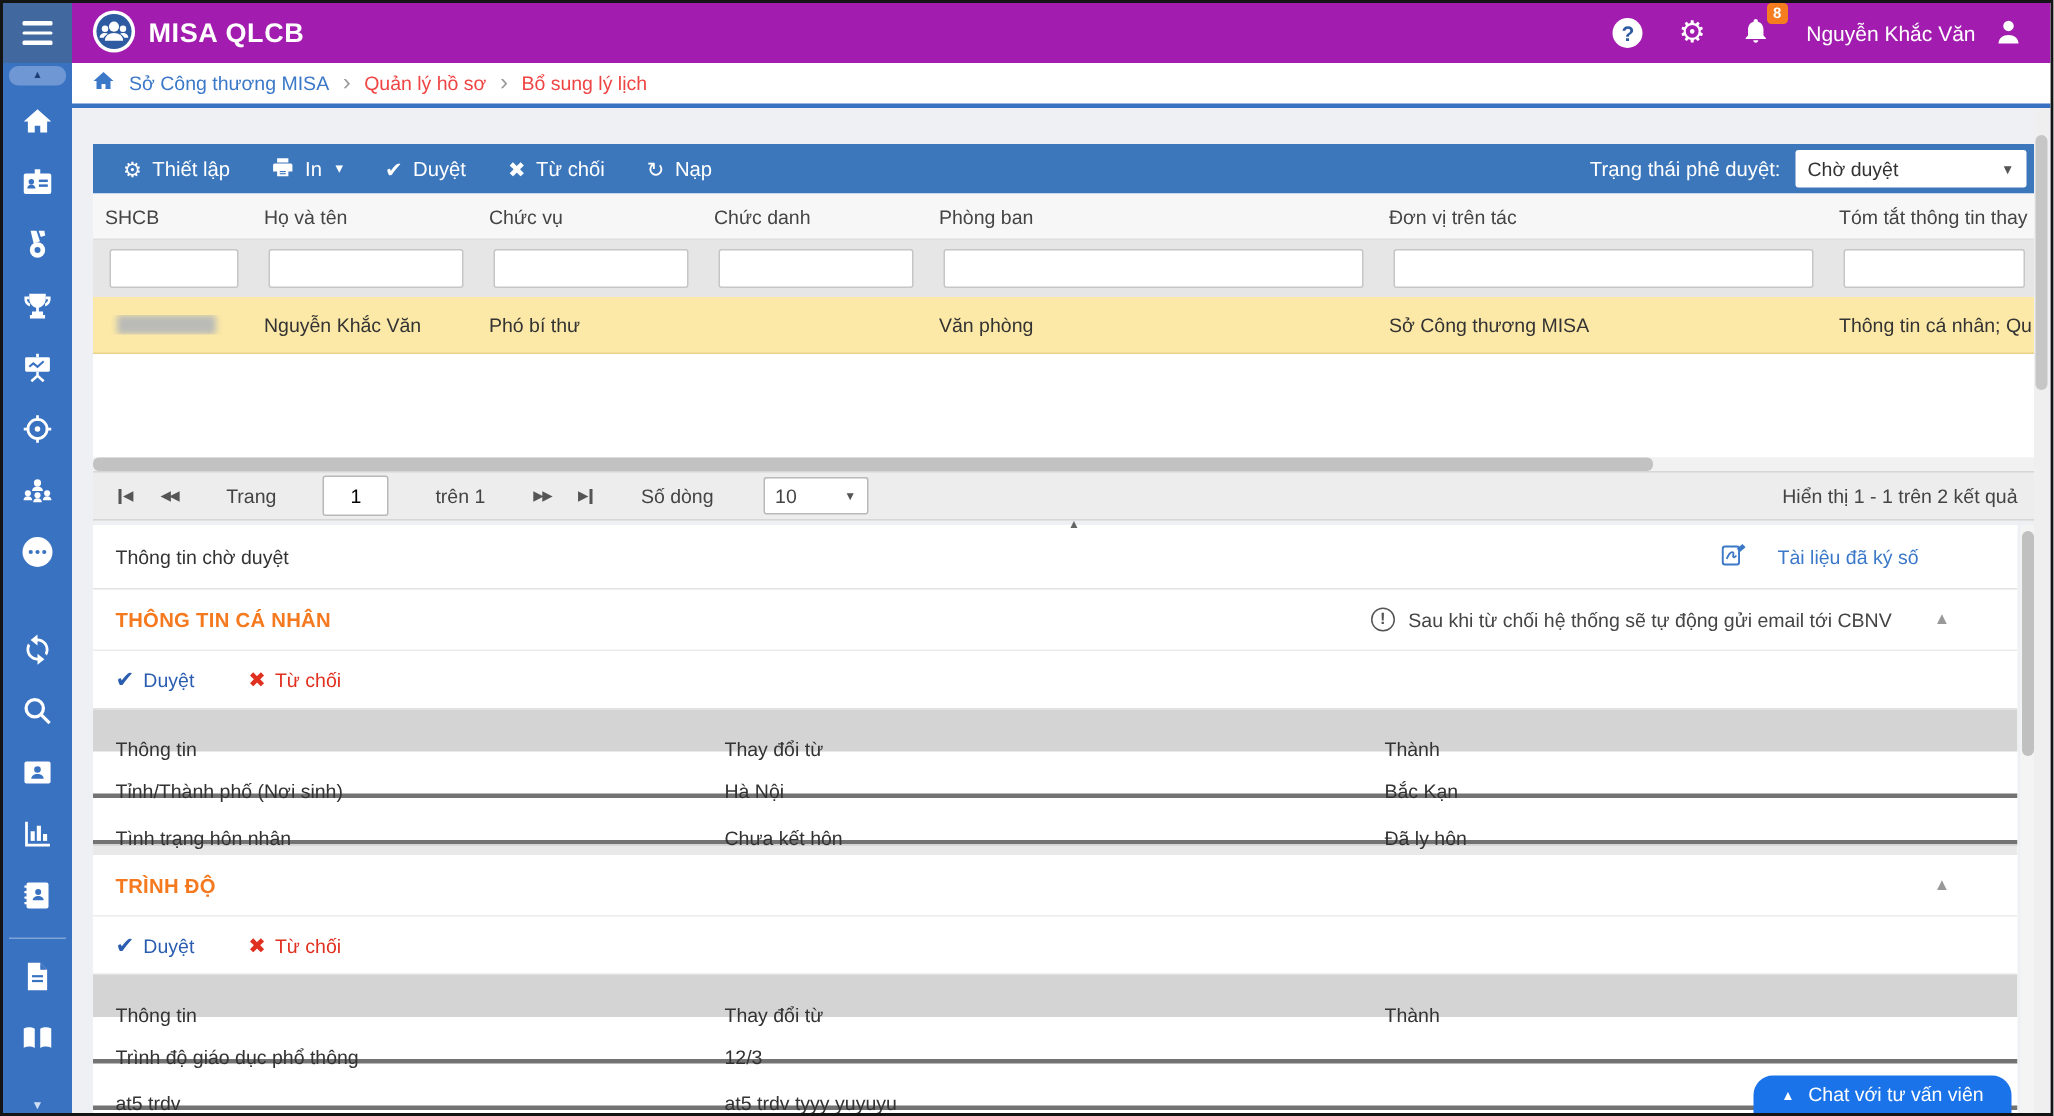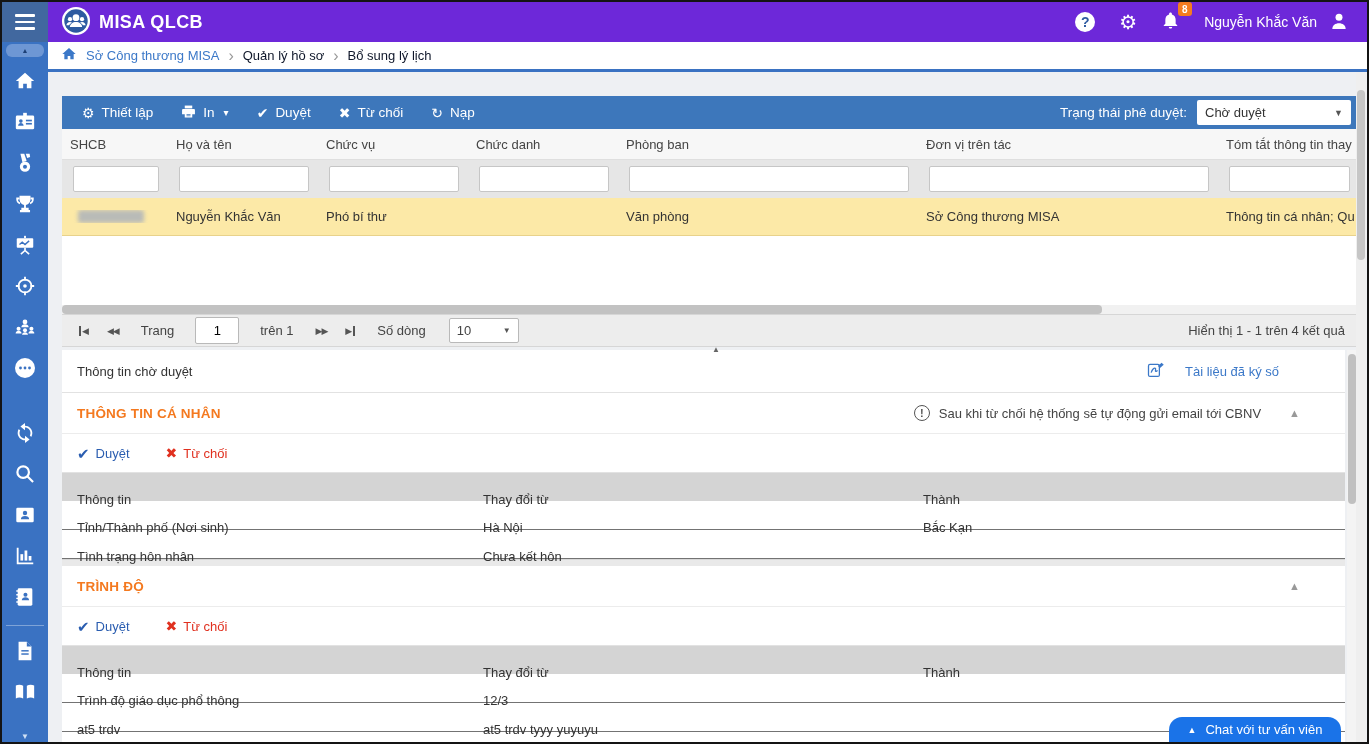--- a/index.html
+++ b/index.html
@@ -1,38 +1,38 @@
 <!DOCTYPE html>
 <html><head>
 <meta charset="utf-8">
 <style>
   html,body{margin:0;padding:0;}
   body{font-family:"Liberation Sans","DejaVu Sans",sans-serif;font-size:13px;color:#333;background:#9a9a9a;}
   #screen{position:relative;width:1369px;height:744px;background:#eef0f3;border:2px solid #141414;box-sizing:border-box;overflow:hidden;}
 
   
-  #topbar{position:absolute;left:0;top:0;right:0;height:40px;background:#6d28d9;display:flex;align-items:center;z-index:30;}
+  #topbar{position:absolute;left:0;top:0;right:0;height:40px;background:#a21caf;display:flex;align-items:center;z-index:30;}
   #hamburger{width:46px;height:40px;background:#41689f;display:flex;flex-direction:column;justify-content:center;align-items:center;gap:4px;cursor:pointer;}
   #hamburger i{display:block;width:20px;height:2.6px;background:#fff;border-radius:1px;}
   .logo{margin-left:13px;display:flex;align-items:center;gap:8px;}
   .app-name{color:#fff;font-size:18px;font-weight:bold;letter-spacing:.4px;}
   .topbar-right{margin-left:auto;display:flex;align-items:center;gap:24px;margin-right:18px;}
   .help-icon{width:20px;height:20px;border-radius:50%;background:#fff;color:#2d5aa0;font-weight:bold;font-size:14px;display:flex;align-items:center;justify-content:center;cursor:pointer;}
   .gear-glyph{color:#fff;font-size:20px;cursor:pointer;line-height:1;}
   .bell-wrap{position:relative;cursor:pointer;}
   .badge{position:absolute;top:-9px;right:-12px;background:#f57c1f;color:#fff;font-size:10px;font-weight:bold;padding:1.5px 4.5px;border-radius:3px;}
   .user-name{color:#fff;font-size:14px;}
   .topbar-right .avatar{margin-left:-12px;cursor:pointer;}
 
   
   #breadcrumb{position:absolute;left:46px;top:40px;right:0;height:27px;background:#fff;display:flex;align-items:center;gap:9px;padding-left:13px;z-index:20;}
   #bc-line{position:absolute;left:46px;top:67px;right:0;height:3px;background:#3a72c2;z-index:20;}
   .bc-link{color:#3b78c8;cursor:pointer;}
   .bc-sep{color:#9a9a9a;font-size:16px;line-height:1;}
-  .bc-cur{color:#0f172a;}
+  .bc-cur{color:#ef4444;}
 
   
   #sidebar{position:absolute;left:0;top:40px;width:46px;bottom:0;background:#3a72c2;z-index:25;}
   .side-top{position:absolute;top:2px;left:4px;right:4px;height:13px;background:#6e97d4;border-radius:6px;display:flex;align-items:center;justify-content:center;color:#1d4076;font-size:7px;cursor:pointer;}
   .side-icons{position:absolute;top:20px;left:0;right:0;}
   .sitem{height:41px;display:flex;align-items:center;justify-content:center;cursor:pointer;}
   .sgap{height:24px;}
   .sdiv{height:1px;background:rgba(255,255,255,.35);margin:6px 4px;}
   .side-bottom{position:absolute;bottom:1px;left:0;right:0;text-align:center;color:#cfe0f5;font-size:8px;cursor:pointer;}
 
@@ -57,21 +57,21 @@
   .redact{width:66px;height:13px;background:#aeb3ba;border-radius:2px;filter:blur(2px);opacity:.85;margin-left:8px;}
   #grid-empty{position:absolute;left:14px;top:164px;width:1297px;height:69px;background:#fff;}
 
   #hscroll{position:absolute;left:14px;top:233px;width:1297px;height:9px;background:#f1f1f1;}
   #hscroll .thumb{width:1040px;height:100%;background:#c2c2c2;border-radius:4px;cursor:pointer;}
 
   #pager{position:absolute;left:14px;top:242px;width:1297px;height:33px;background:#ededed;border-top:1px solid #d6d6d6;border-bottom:1px solid #d6d6d6;display:flex;align-items:center;color:#444;box-sizing:border-box;padding-left:8px;}
   .pgi{color:#555;font-size:9px;display:flex;align-items:center;gap:1px;padding:0 9px;cursor:pointer;}
   .pgbar{width:2px;height:10px;background:#555;}
   .pg-tight{letter-spacing:-1px;}
-  #pager .lbl{margin:0 13px;}
+  #pager .lbl{margin:0 23px;}
   #page-input{width:38px;height:23px;border:1px solid #b9b9b9;border-radius:2px;text-align:center;background:#fff;outline:none;font-family:inherit;font-size:13px;margin:0 8px;}
   .pg-select{background:#fff;border:1px solid #b9b9b9;border-radius:2px;width:54px;height:23px;display:flex;align-items:center;justify-content:space-between;padding:0 7px;margin-left:10px;cursor:pointer;}
   .pg-select .sel-caret{color:#555;font-size:8px;}
   .pg-summary{margin-left:auto;padding-right:14px;color:#444;}
 
   #splitter{position:absolute;left:648px;top:273px;width:40px;text-align:center;font-size:8px;color:#666;cursor:row-resize;z-index:5;}
 
   
   #detail{position:absolute;left:14px;top:278px;width:1283px;bottom:0;background:#fff;overflow:hidden;}
   .d-title{height:42px;border-bottom:1px solid #e2e2e2;display:flex;align-items:center;padding:0 20px 0 15px;}
@@ -83,21 +83,21 @@
   .collapse{color:#999;font-size:11px;margin-left:28px;margin-right:30px;cursor:pointer;}
   .only-collapse{margin-left:auto;}
   .d-actions{height:38px;display:flex;align-items:center;gap:36px;padding:0 15px;border-bottom:1px solid #e2e2e2;}
   .act{display:flex;align-items:center;gap:6px;cursor:pointer;}
   .act-approve{color:#2a5db0;}
   .act-approve .tico{font-size:15px;}
   .act-reject{color:#e0301f;}
   .act-reject .tico{font-size:14px;font-weight:bold;}
   .dtbl{display:grid;grid-template-columns:406px 440px 1fr;padding-left:15px;align-items:center;}
   .dtbl-head{height:28px;background:#d4d4d4;color:#333;}
-  .dtbl-row{height:28px;border-bottom:1px solid #737373;}
+  .dtbl-row{height:28px;border-bottom:3px solid #737373;}
   .d-gap{height:6px;background:#e9e9e9;border-top:1px solid #d8d8d8;}
   .dcell{overflow:hidden;white-space:nowrap;padding-right:10px;margin-top:24px;}
 
   #dscroll{position:absolute;left:1299px;top:278px;width:10px;bottom:0;background:#f4f4f4;}
   #dscroll .thumb{margin:4px 1px;width:8px;height:150px;background:#c0c0c0;border-radius:4px;cursor:pointer;}
   #wscroll{position:absolute;right:1px;top:0;width:10px;bottom:0;background:#efefef;}
   #wscroll .thumb{margin:18px 1px;width:8px;height:170px;background:#c6c6c6;border-radius:4px;cursor:pointer;}
 
   #chat{position:absolute;right:26px;bottom:0;width:172px;height:25px;background:#1a73e8;border-radius:13px 13px 0 0;display:flex;align-items:center;justify-content:center;gap:9px;color:#fff;cursor:pointer;z-index:40;}
   #chat .caret{font-size:9px;}
@@ -373,21 +373,21 @@
       <div class="pgi pg-tight">▶▶</div>
       <div class="pgi">
         <span>▶</span>
           <span class="pgbar"></span>
       </div>
       <span class="lbl">Số dòng</span>
       <div class="pg-select">
         <span>10</span>
         <span class="sel-caret">▼</span>
       </div>
-      <span class="pg-summary">Hiển thị 1 - 1 trên 4 kết quả</span>
+      <span class="pg-summary">Hiển thị 1 - 1 trên 2 kết quả</span>
     </div>
 
     <div id="splitter">▲</div>
 
     <div id="detail">
       <div class="d-title">
         <span>Thông tin chờ duyệt</span>
         <div class="d-link">
           <span>
             <svg width="18" height="18" viewBox="0 0 24 24" fill="none" stroke="#3b78c8" stroke-width="1.7">
@@ -424,20 +424,21 @@
         <div class="dcell">Thành</div>
       </div>
       <div class="dtbl dtbl-row">
         <div class="dcell">Tỉnh/Thành phố (Nơi sinh)</div>
         <div class="dcell">Hà Nội</div>
         <div class="dcell">Bắc Kạn</div>
       </div>
       <div class="dtbl dtbl-row">
         <div class="dcell">Tình trạng hôn nhân</div>
         <div class="dcell">Chưa kết hôn</div>
+        <div class="dcell">Đã ly hôn</div>
       </div>
 
       <div class="d-gap"></div>
 
       <div class="d-sec-head">
         <span class="sec-title">TRÌNH ĐỘ</span>
         <span class="collapse only-collapse">▲</span>
       </div>
       <div class="d-actions">
         <div class="act act-approve">

